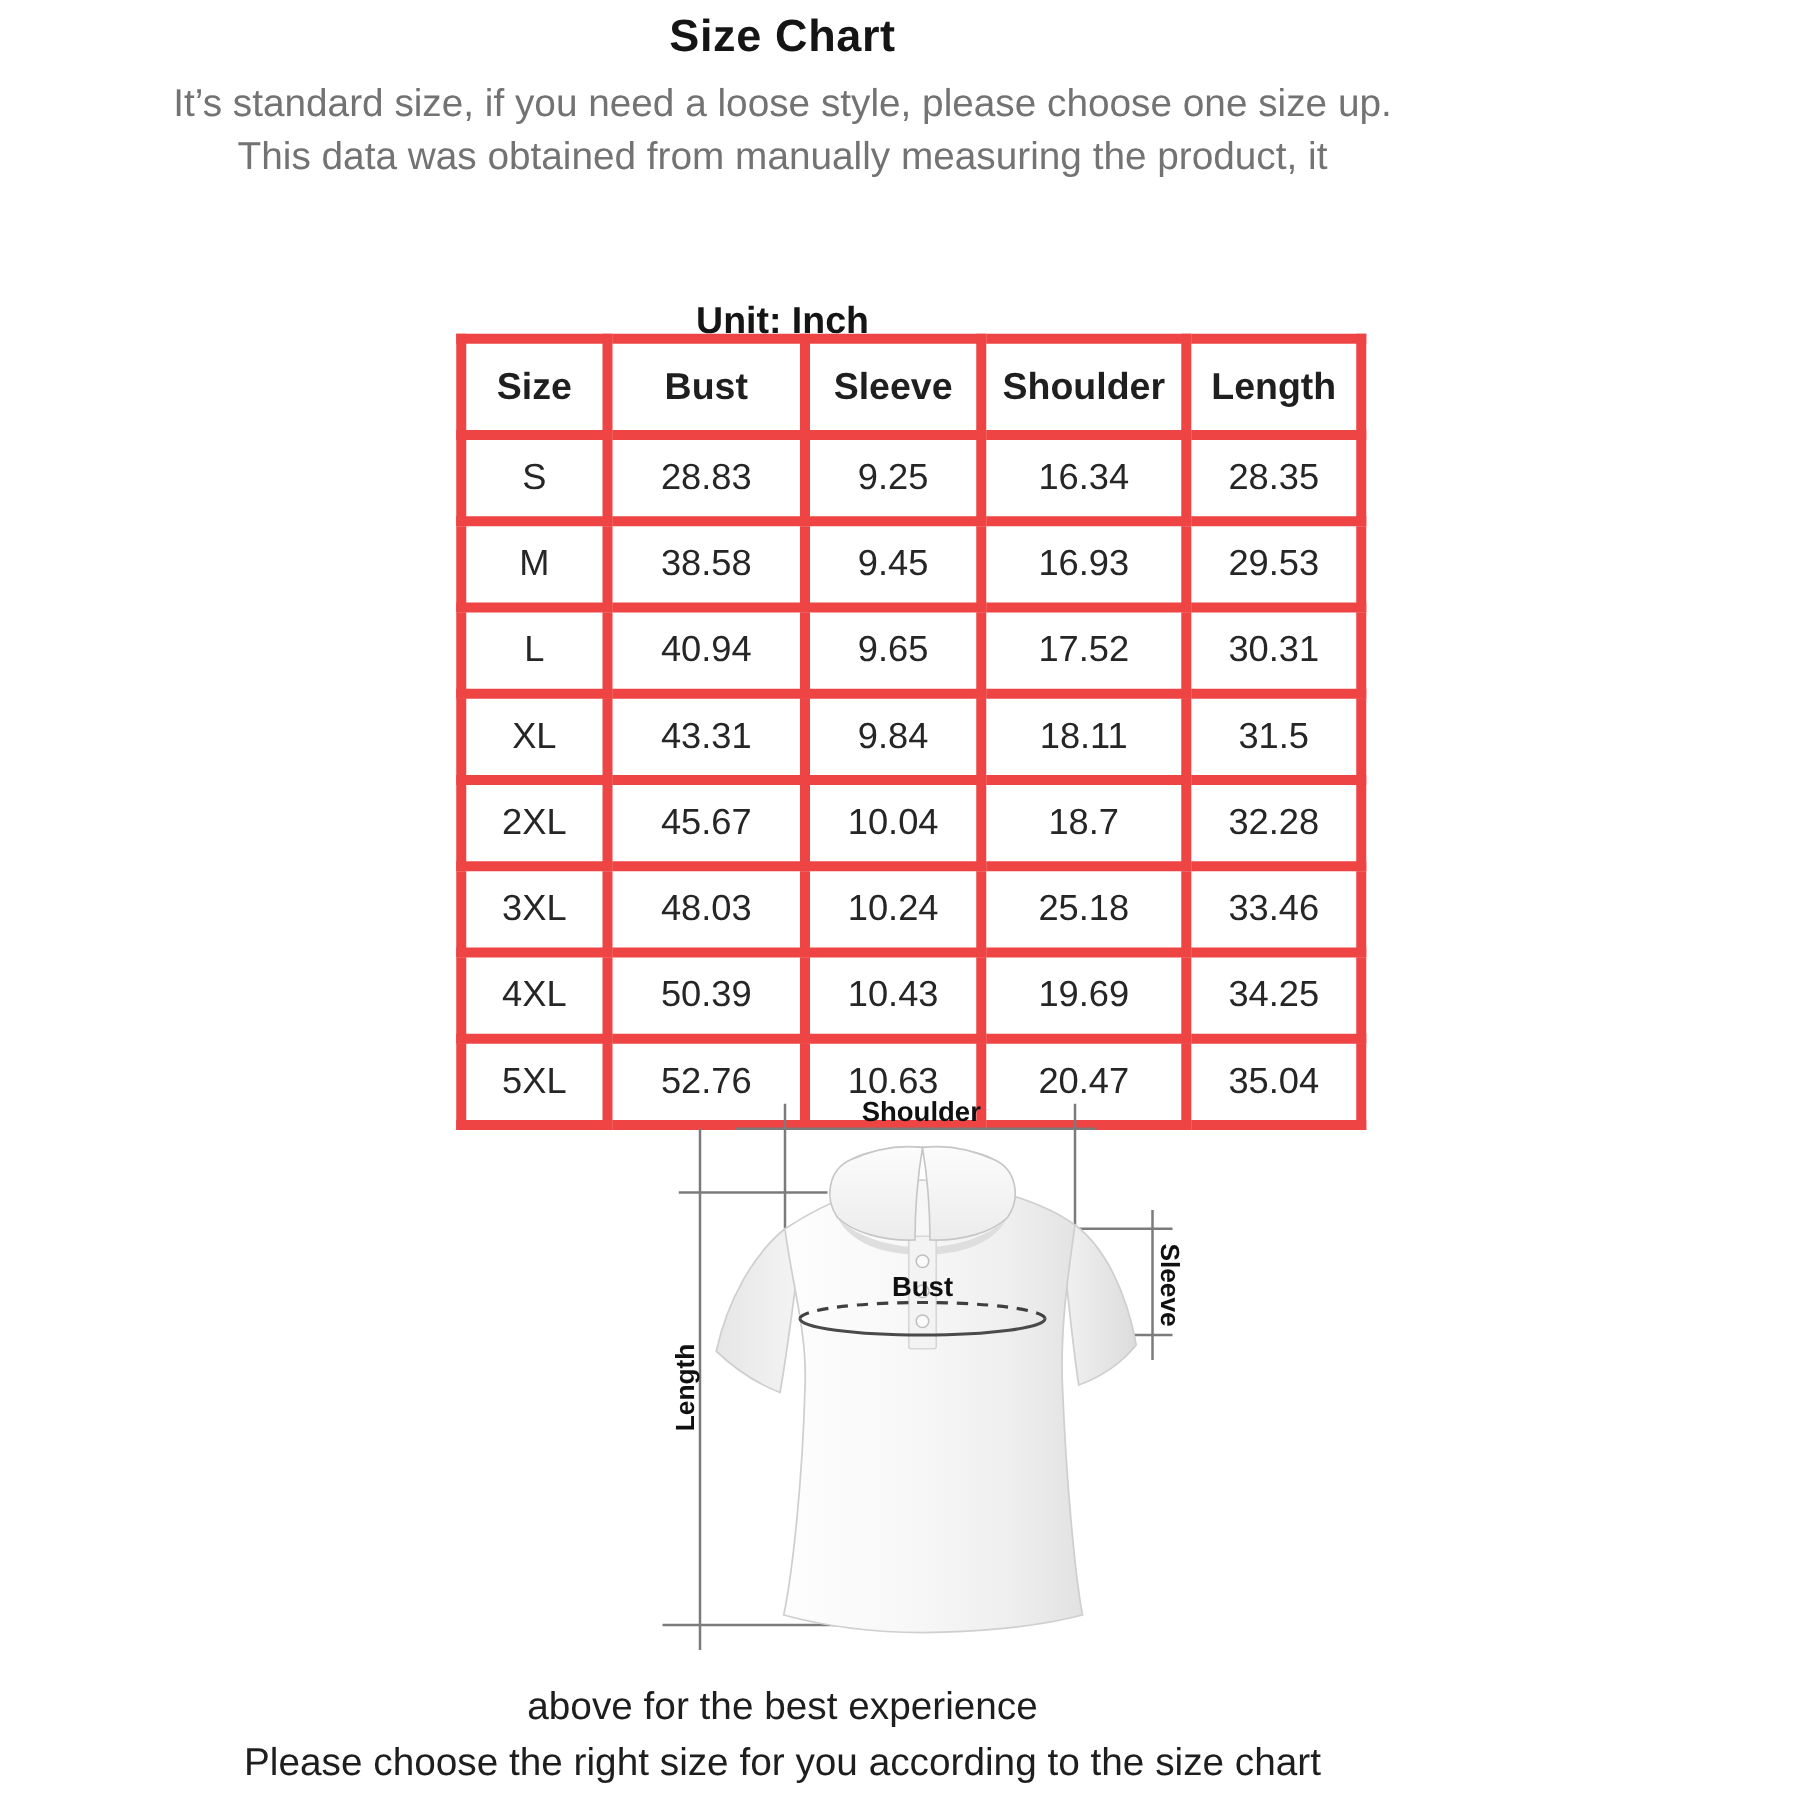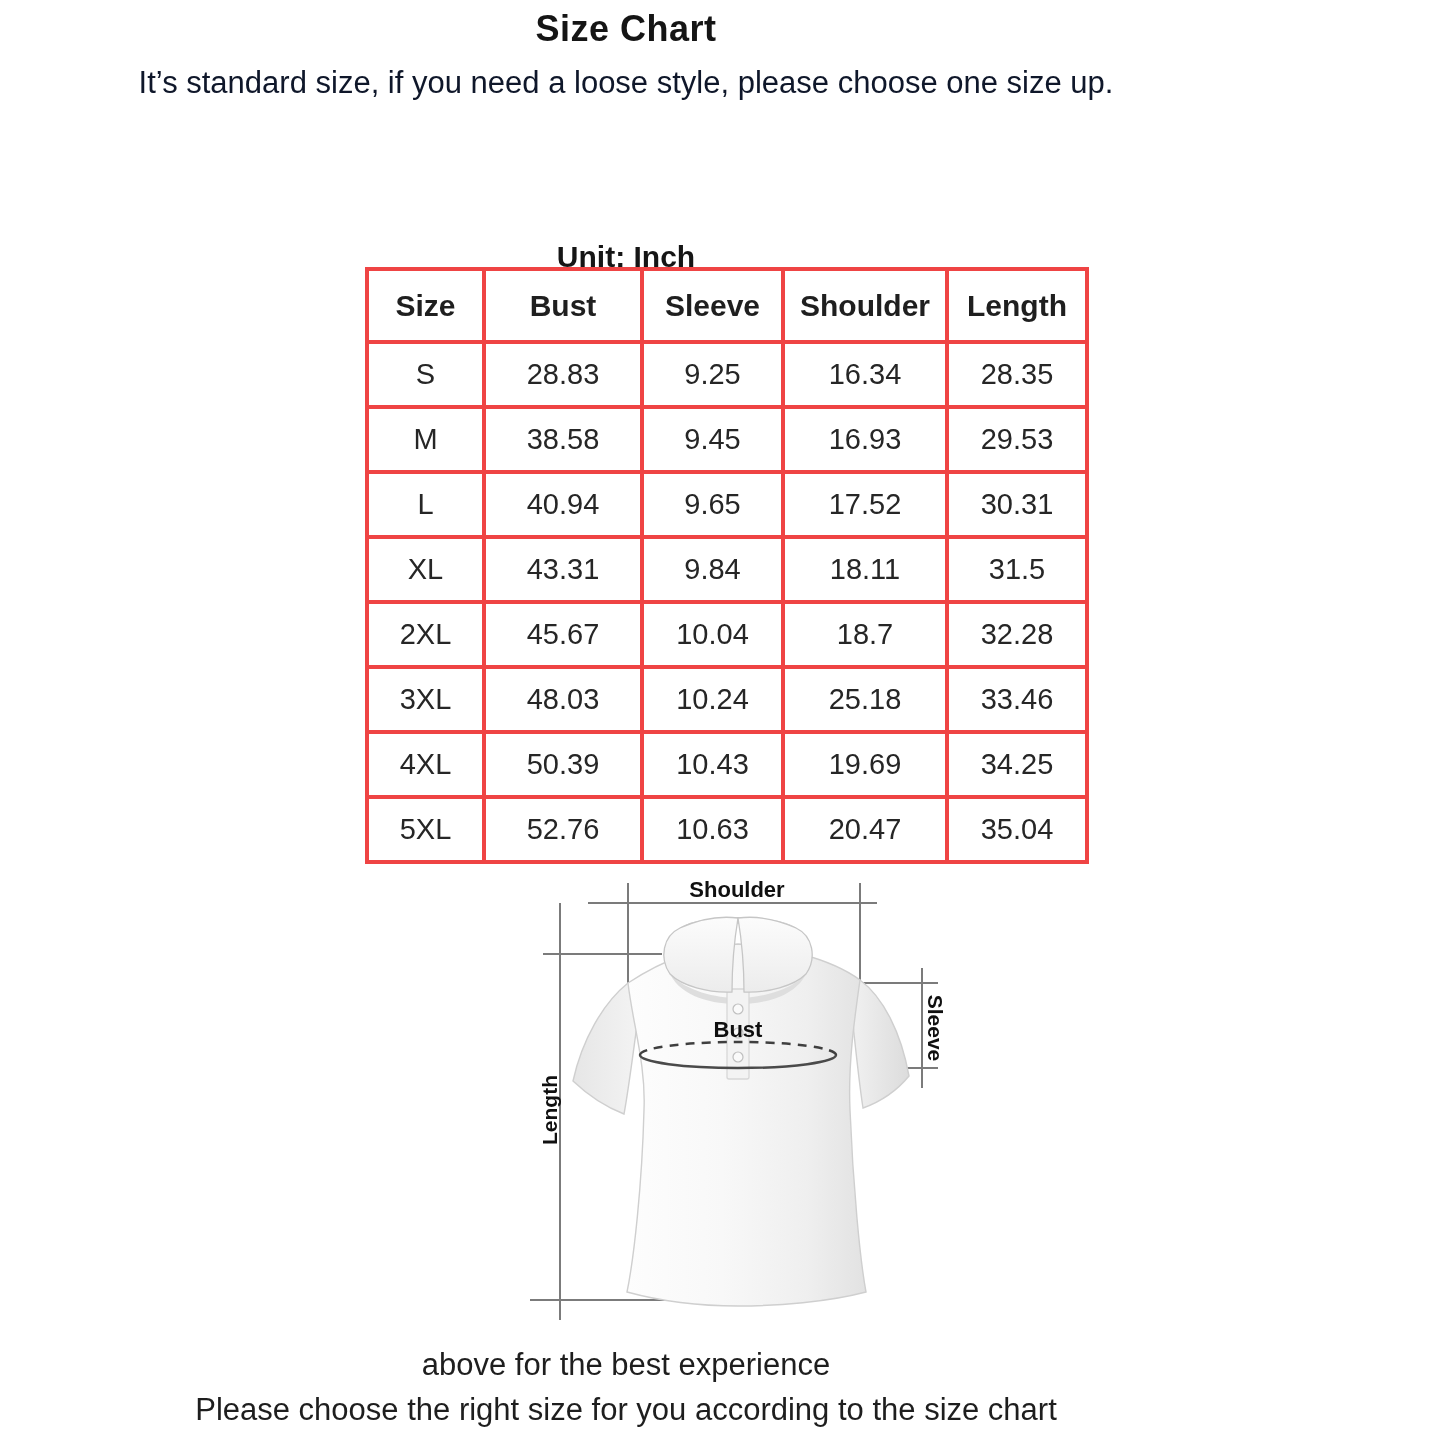--- a/index.html
+++ b/index.html
@@ -20,40 +20,40 @@
     font-weight: bold;
     letter-spacing: 0.5px;
     color: #151515;
   }
   .intro {
     position: absolute;
     top: 62px; left: 0; width: 100%;
     text-align: center;
     font-size: 31px;
     line-height: 42px;
-    color: #0f172a;
+    color: #737373;
   }
   .unit-label {
     position: absolute;
     top: 208px; left: 0; width: 100%;
     text-align: center;
     font-size: 30px;
     font-weight: bold;
     color: #151515;
     margin-top: 32px;
   }
   table.size-table {
     position: absolute;
     left: 365px; top: 267px;
     border-collapse: collapse;
     table-layout: fixed;
     width: 720px;
   }
   table.size-table th, table.size-table td {
-    border: 4px solid #ef4444;
+    border: 8px solid #ef4444;
     text-align: center;
     vertical-align: middle;
     padding: 0;
     color: #262626;
   }
   table.size-table th {
     height: 69px;
     font-size: 30px;
     font-weight: bold;
     color: #1f1f1f;
@@ -85,20 +85,21 @@
 </style>
 </head>
 <body>
 
 <div class="canvas">
 
   <div class="page-title">Size Chart</div>
 
   <div class="intro">
     <div>It’s standard size, if you need a loose style, please choose one size up.</div>
+    <div>This data was obtained from manually measuring the product, it</div>
   </div>
 
   <div class="unit-label">Unit: Inch</div>
 
   <table class="size-table">
     <colgroup>
       <col style="width:117px">
         <col style="width:158px">
         <col style="width:141px">
         <col style="width:164px">

